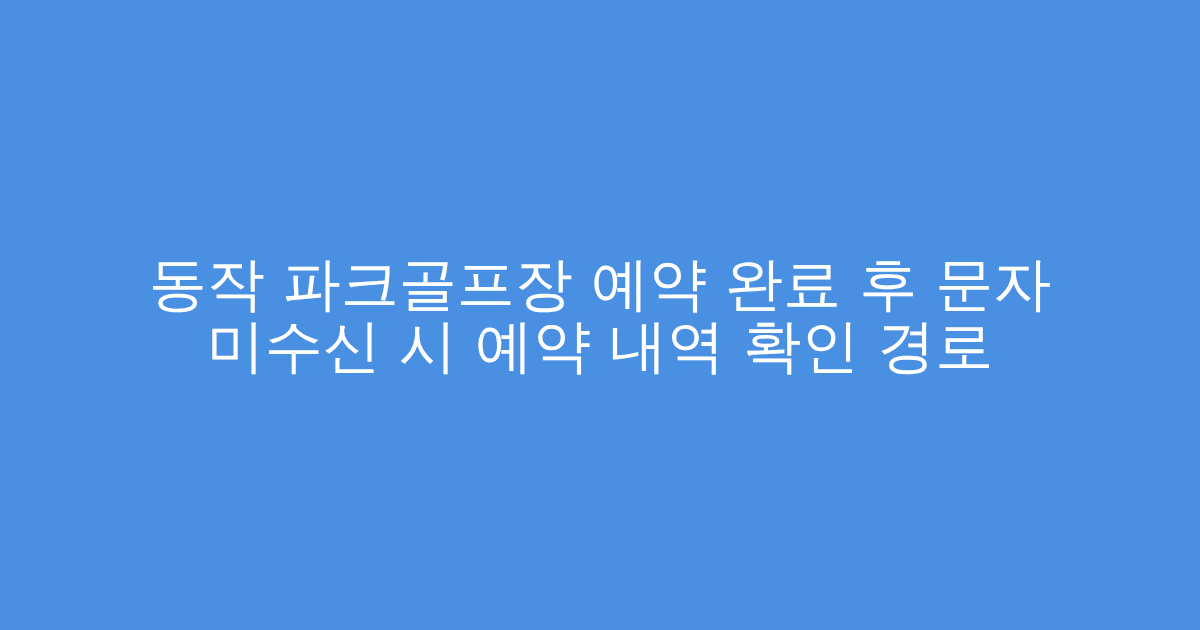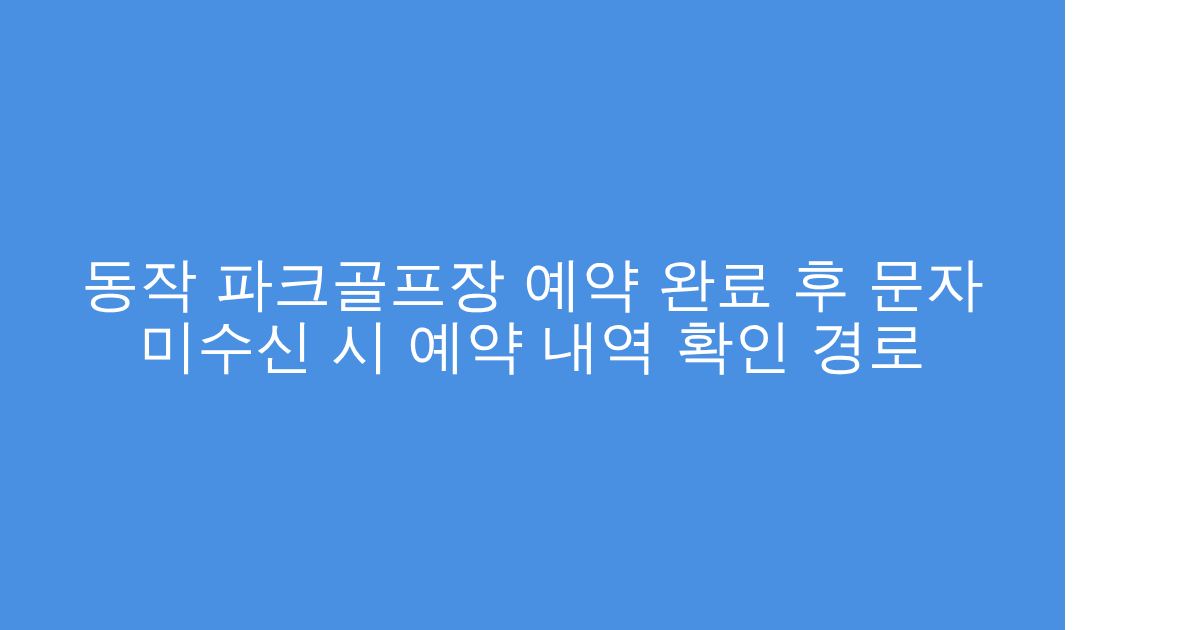--- a/index.html
+++ b/index.html
@@ -11,21 +11,21 @@
   body {
     width: 1200px;
     height: 630px;
     overflow: hidden;
     font-family: "Liberation Sans", "DejaVu Sans", sans-serif;
   }
 
   #og-card {
     position: relative;
     box-sizing: border-box;
-    width: 1065px;
+    width: 1200px;
     height: 630px;
     background-color: #4a90e2;
     display: flex;
     align-items: center;
     justify-content: center;
     padding: 0 62px;
   }
 
   #card-title {
     margin: 0;

